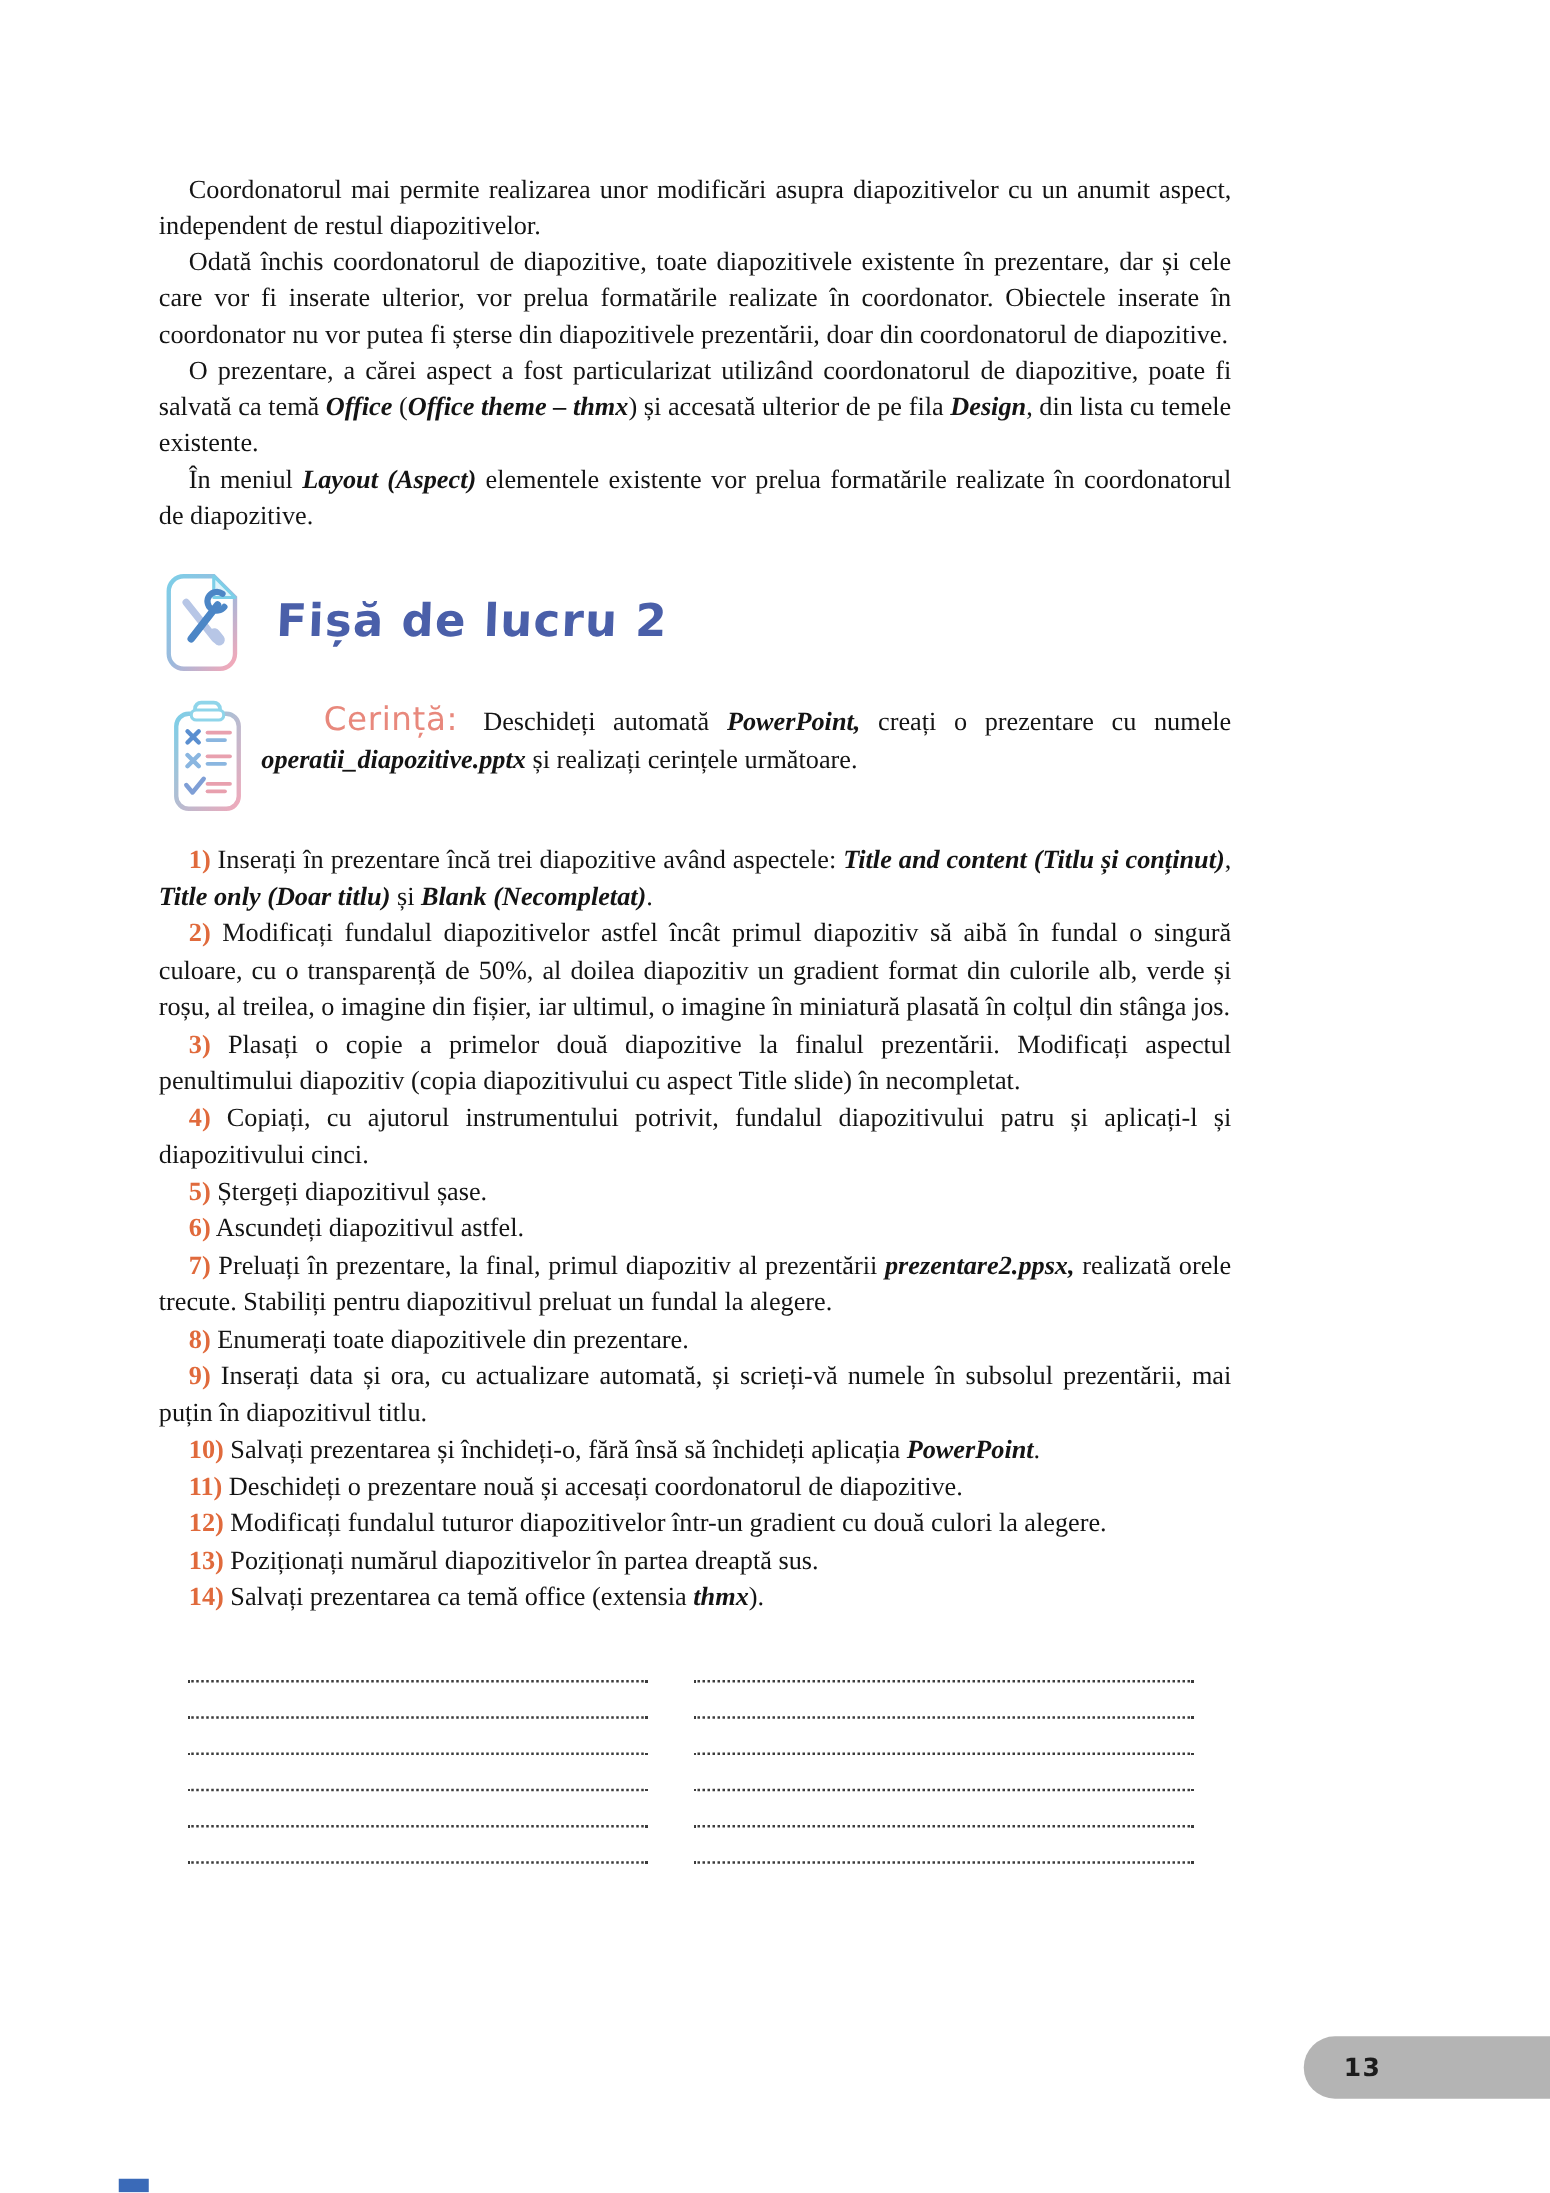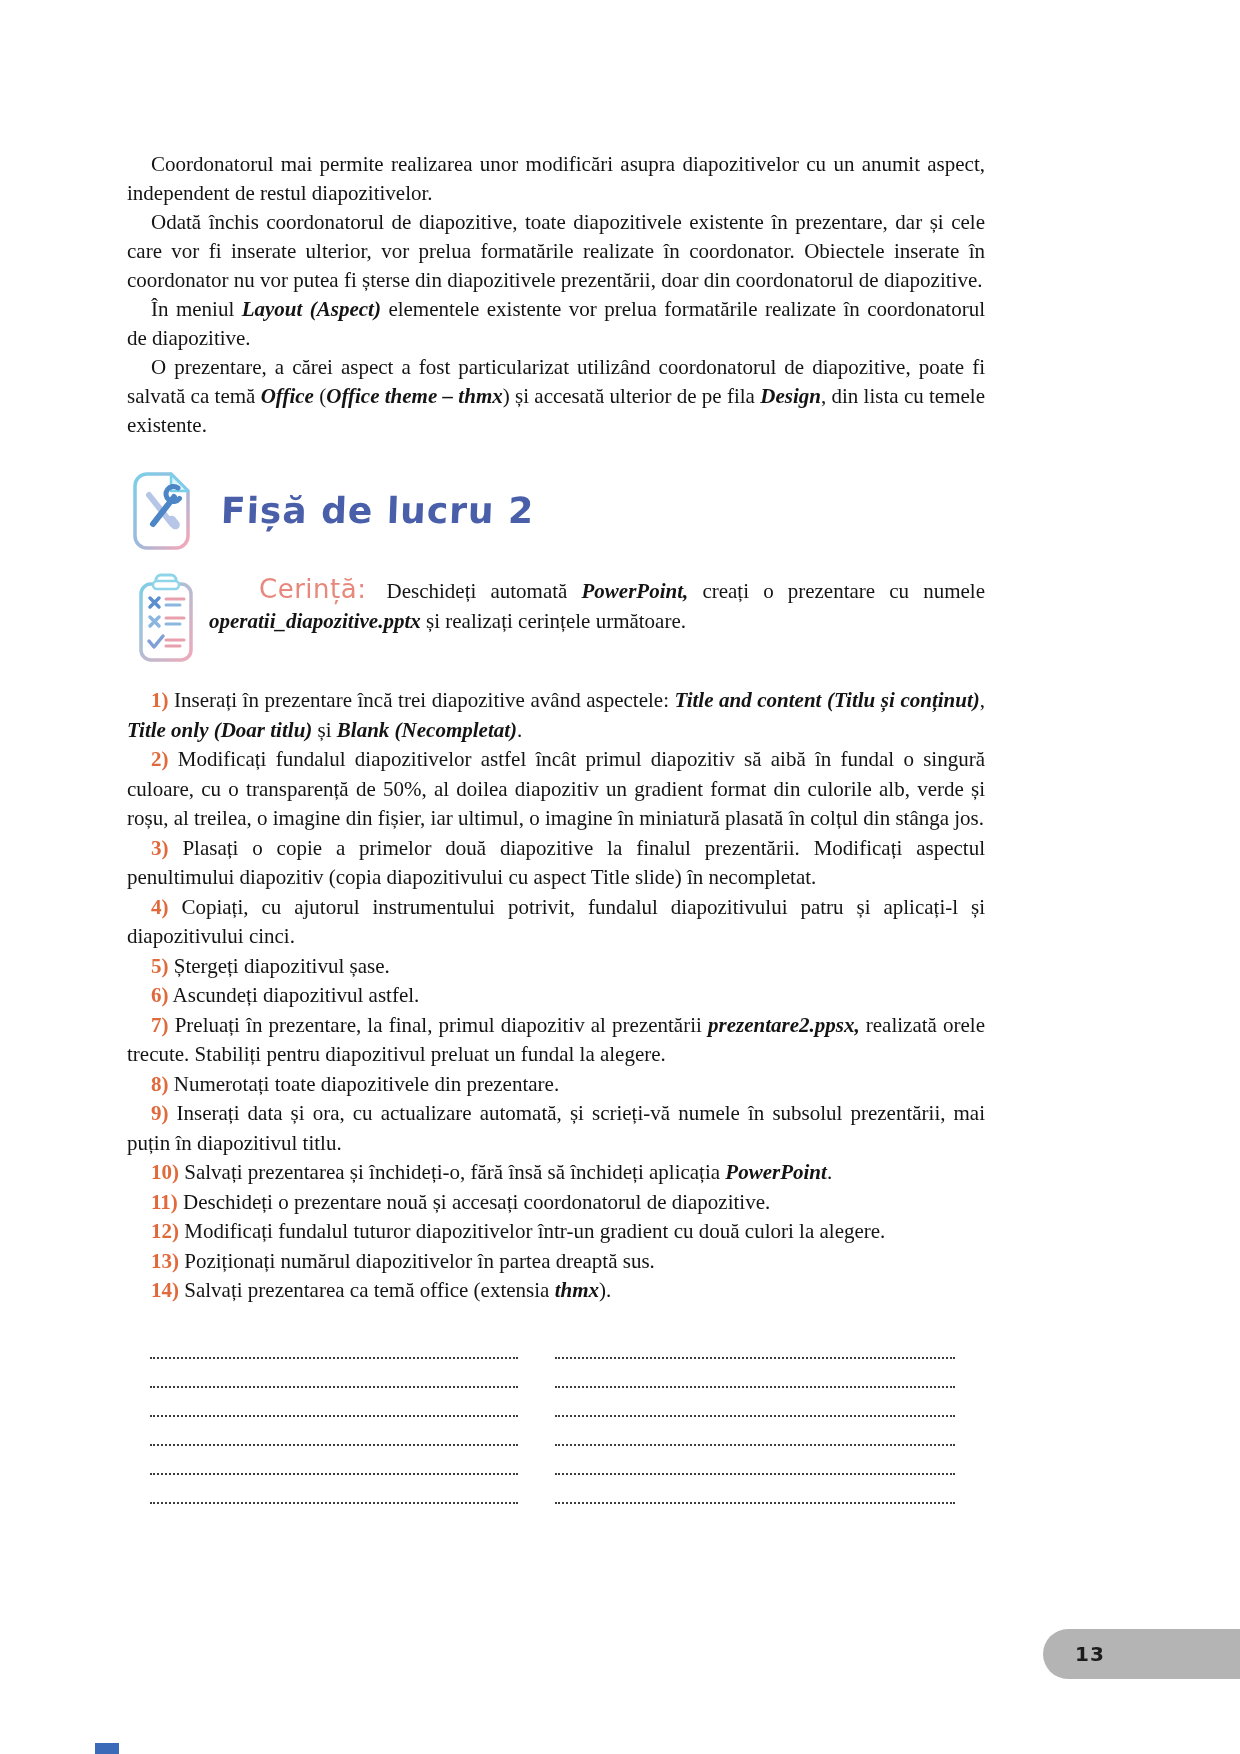--- a/index.html
+++ b/index.html
@@ -6,21 +6,21 @@
   .page{
     position:relative;
     width:1240px;height:1754px;
     background:#ffffff;
     font-family:"Liberation Serif","DejaVu Serif",serif;
     color:#141414;
     overflow:hidden;
   }
   .content{
     position:absolute;
-    left:127px;top:150px;
+    left:127px;top:137px;
     width:858px;
   }
   p.body-par{
     margin:0;
     font-size:21px;
     line-height:29px;
     text-align:justify;
     text-indent:24px;
   }
   .bi{font-weight:bold;font-style:italic;}
@@ -114,22 +114,22 @@
   .icon-svg{display:block;}
 </style>
 </head>
 <body>
 
 <div class="page">
   <div class="content">
 
     <p class="body-par"><span>Coordonatorul mai permite realizarea unor modificări asupra diapozitivelor cu un anumit aspect, independent de restul diapozitivelor.</span></p>
     <p class="body-par"><span>Odată închis coordonatorul de diapozitive, toate diapozitivele existente în prezentare, dar și cele care vor fi inserate ulterior, vor prelua formatările realizate în coordonator. Obiectele inserate în coordonator nu vor putea fi șterse din diapozitivele prezentării, doar din coordonatorul de diapozitive.</span></p>
+    <p class="body-par"><span>O prezentare, a cărei aspect a fost particularizat utilizând coordonatorul de diapozitive, poate fi salvată ca temă </span><span class="bi">Office</span><span> (</span><span class="bi">Office theme – thmx</span><span>) și accesată ulterior de pe fila </span><span class="bi">Design</span><span>, din lista cu temele existente.</span></p>
     <p class="body-par"><span>În meniul </span><span class="bi">Layout (Aspect)</span><span> elementele existente vor prelua formatările realizate în coordonatorul de diapozitive.</span></p>
-    <p class="body-par"><span>O prezentare, a cărei aspect a fost particularizat utilizând coordonatorul de diapozitive, poate fi salvată ca temă </span><span class="bi">Office</span><span> (</span><span class="bi">Office theme – thmx</span><span>) și accesată ulterior de pe fila </span><span class="bi">Design</span><span>, din lista cu temele existente.</span></p>
 
     <div class="worksheet-header">
       <span>
         <svg class="icon-svg" width="62" height="86" viewBox="0 0 62 86">
           <defs>
             <linearGradient id="gradTools" x1="0" y1="0" x2="0.9" y2="1">
               <stop offset="0" stop-color="#7ccfe8"></stop>
               <stop offset="0.55" stop-color="#9db9dd"></stop>
               <stop offset="1" stop-color="#f0a9ba"></stop>
             </linearGradient>
@@ -172,21 +172,21 @@
     </div>
 
     <div class="task-list">
         <p class="item"><span class="num">1)</span> <span>Inserați în prezentare încă trei diapozitive având aspectele: </span><span class="bi">Title and content (Titlu și conținut)</span><span>, </span><span class="bi">Title only (Doar titlu)</span><span> și </span><span class="bi">Blank (Necompletat)</span><span>.</span></p>
         <p class="item"><span class="num">2)</span> <span>Modificați fundalul diapozitivelor astfel încât primul diapozitiv să aibă în fundal o singură culoare, cu o transparență de 50%, al doilea diapozitiv un gradient format din culorile alb, verde și roșu, al treilea, o imagine din fișier, iar ultimul, o imagine în miniatură plasată în colțul din stânga jos.</span></p>
         <p class="item"><span class="num">3)</span> <span>Plasați o copie a primelor două diapozitive la finalul prezentării. Modificați aspectul penultimului diapozitiv (copia diapozitivului cu aspect Title slide) în necompletat.</span></p>
         <p class="item"><span class="num">4)</span> <span>Copiați, cu ajutorul instrumentului potrivit, fundalul diapozitivului patru și aplicați-l și diapozitivului cinci.</span></p>
         <p class="item"><span class="num">5)</span> <span>Ștergeți diapozitivul șase.</span></p>
         <p class="item"><span class="num">6)</span> <span>Ascundeți diapozitivul astfel.</span></p>
         <p class="item"><span class="num">7)</span> <span>Preluați în prezentare, la final, primul diapozitiv al prezentării </span><span class="bi">prezentare2.ppsx,</span><span> realizată orele trecute. Stabiliți pentru diapozitivul preluat un fundal la alegere.</span></p>
-        <p class="item"><span class="num">8)</span> <span>Numerotați toate diapozitivele din prezentare.</span></p>
+        <p class="item"><span class="num">8)</span> <span>Enumerați toate diapozitivele din prezentare.</span></p>
         <p class="item"><span class="num">9)</span> <span>Inserați data și ora, cu actualizare automată, și scrieți-vă numele în subsolul prezentării, mai puțin în diapozitivul titlu.</span></p>
         <p class="item"><span class="num">10)</span> <span>Salvați prezentarea și închideți-o, fără însă să închideți aplicația </span><span class="bi">PowerPoint</span><span>.</span></p>
         <p class="item"><span class="num">11)</span> <span>Deschideți o prezentare nouă și accesați coordonatorul de diapozitive.</span></p>
         <p class="item"><span class="num">12)</span> <span>Modificați fundalul tuturor diapozitivelor într-un gradient cu două culori la alegere.</span></p>
         <p class="item"><span class="num">13)</span> <span>Poziționați numărul diapozitivelor în partea dreaptă sus.</span></p>
         <p class="item"><span class="num">14)</span> <span>Salvați prezentarea ca temă office (extensia </span><span class="bi">thmx</span><span>).</span></p>
       </div>
 
     <div class="answer-lines">
         <div class="answer-row">

